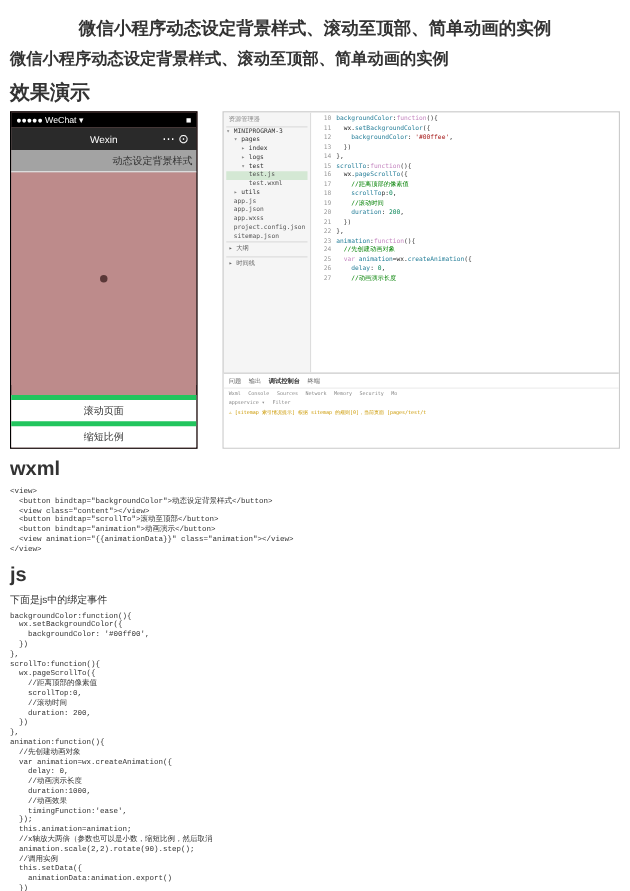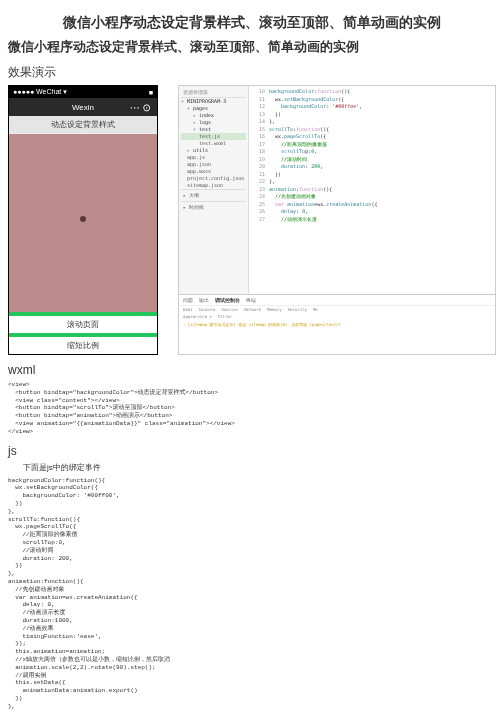--- a/index.html
+++ b/index.html
@@ -1,25 +1,25 @@
 <!DOCTYPE html>
 <html><head>
 <meta charset="utf-8">
 <style>
 *{box-sizing:border-box;margin:0;padding:0}
 body{font-family:"Microsoft YaHei",SimSun,sans-serif;background:#fff;width:504px;font-size:12px;color:#333;padding:8px}
 .title-main{font-size:14px;font-weight:bold;text-align:center;margin:6px 0}
 .title-sub{font-size:13px;font-weight:bold;margin:4px 0}
-.section-label{font-size:12px;font-weight:normal;margin:8px 0 4px 0}
+.section-label{font-size:16px;font-weight:bold;margin:8px 0 4px 0}
 .screenshot-row{display:flex;gap:20px;margin:4px 0}
 .phone-mockup{width:150px;height:270px;background:#bd8b8b;border:1px solid #000;position:relative;font-size:8px}
 .phone-status{background:#000;color:#fff;height:12px;display:flex;justify-content:space-between;align-items:center;padding:0 4px;font-size:7px}
 .phone-header{background:#2a2a2a;color:#fff;height:18px;display:flex;align-items:center;justify-content:center;position:relative}
 .phone-header .dots{position:absolute;right:6px;font-size:10px}
-.phone-section-title{background:#e5e5e5;color:#333;text-align:center;padding:3px;font-size:8px;border-bottom:1px solid #eee}
+.phone-section-title{background:#a3a3a3;color:#333;text-align:right;padding:3px;font-size:8px;border-bottom:1px solid #eee}
 .phone-body{height:170px;background:#bd8b8b;display:flex;align-items:center;justify-content:center}
 .phone-dot{width:6px;height:6px;background:#5a3838;border-radius:50%}
 .phone-bottom{background:#fff;position:absolute;bottom:0;left:0;right:0}
 .phone-bottom div{text-align:center;padding:3px;font-size:8px;border-top:4px solid #22c55e}
 .ide-panel{flex:1;border:1px solid #ccc;background:#fafafa;font-size:6px;font-family:Consolas,monospace;display:flex;flex-direction:column}
 .ide-top{display:flex;flex:1;overflow:hidden}
 .file-tree{width:70px;background:#f5f5f5;border-right:1px solid #ddd;padding:2px;font-size:5px;line-height:1.4}
 .file-tree .folder{color:#333}
 .file-tree .folder::before{content:"▸ ";color:#888}
 .file-tree .folder.open::before{content:"▾ "}
@@ -36,21 +36,21 @@
 .code-area .num{color:#098658}
 .code-area .cm{color:#008000}
 .ide-console{border-top:1px solid #ccc;background:#fff;font-size:5px;height:60px}
 .console-tabs{display:flex;gap:6px;padding:2px 4px;border-bottom:1px solid #eee;color:#666}
 .console-tabs span.active{color:#333;font-weight:bold}
 .console-subtabs{display:flex;gap:6px;padding:1px 4px;color:#888;font-size:4px}
 .console-msg{padding:2px 4px;color:#c90;font-size:4px}
 .console-msg::before{content:"⚠ ";}
 .tree-bottom{font-size:5px;padding:2px;color:#666;border-top:1px solid #ddd}
 .code-block{font-family:Consolas,"Courier New",monospace;font-size:6px;line-height:1.3;white-space:pre;color:#333;margin:2px 0}
-.note{font-size:8px;margin:4px 15px}
+.note{font-size:8px;margin:4px 0}
 .tree-header{font-size:5px;color:#888;padding:1px 2px;border-bottom:1px solid #ddd}
 </style>
 </head>
 <body>
 
 <div class="title-main">微信小程序动态设定背景样式、滚动至顶部、简单动画的实例</div>
 <div class="title-sub">微信小程序动态设定背景样式、滚动至顶部、简单动画的实例</div>
 <div class="section-label">效果演示</div>
 
 <div class="screenshot-row">

